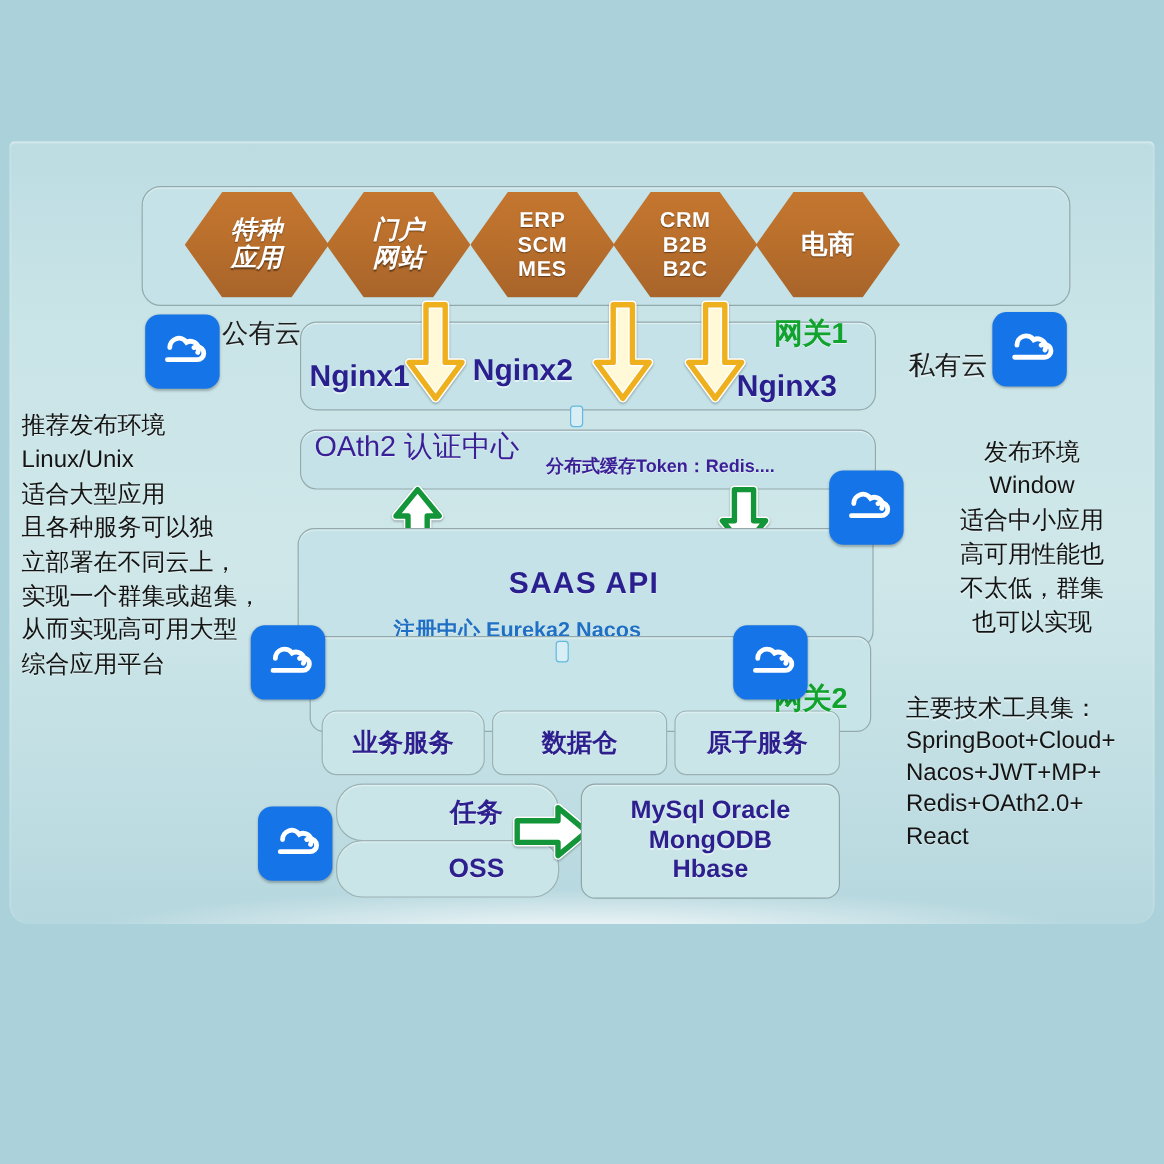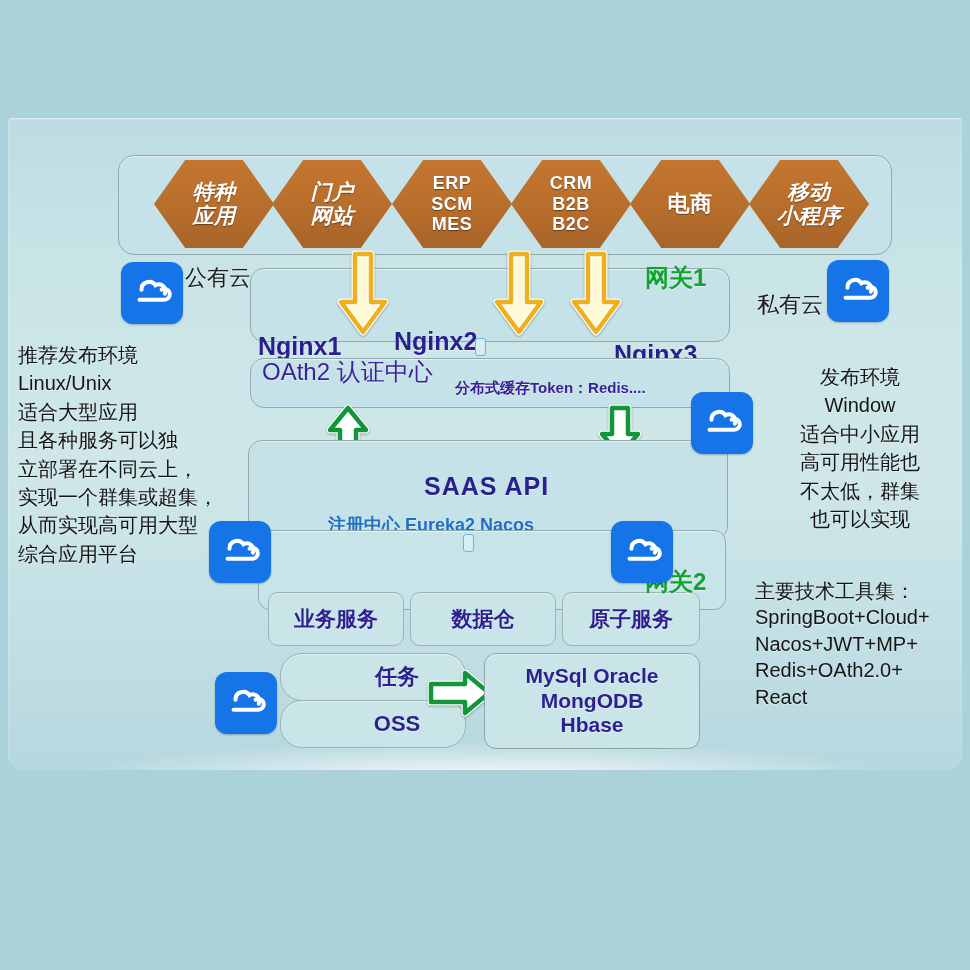--- a/index.html
+++ b/index.html
@@ -53,21 +53,20 @@
   }
   .hex.cn span{font-size:21px;line-height:1.12;font-style:italic;}
   .hex.en span{font-size:18px;line-height:1.16;}
   .hex.one span{font-size:22px;}
 
   
   #nginx-band{left:250px;top:268px;width:478px;height:72px;}
   .nginx-label{
     position:absolute;font-weight:700;font-size:25px;color:#2a1f8f;
     text-shadow:0 1px 0 rgba(255,255,255,.55);
-    margin-top:32px;
   }
   #nginx1{left:258px;top:300px;}
   #nginx2{left:394px;top:295px;}
   #nginx3{left:614px;top:308px;}
   #gw1{
     position:absolute;left:645px;top:262px;font-size:24px;font-weight:700;
     color:#11a32e;text-shadow:0 1px 0 rgba(255,255,255,.6);
   }
   #gw2{
     position:absolute;left:645px;top:566px;font-size:24px;font-weight:700;
@@ -100,21 +99,21 @@
   #svc-band{left:258px;top:530px;width:466px;height:78px;border-radius:12px;}
 
   .svcbox{
     position:absolute;top:592px;height:52px;
     background:#c9e5e8;border:1.5px solid #9cb2b4;border-radius:10px;
     display:flex;align-items:center;justify-content:center;
     box-shadow:0 1px 1px rgba(255,255,255,.5) inset;
   }
   .svcbox span{font-size:21px;font-weight:700;color:#2d1f8e;
     text-shadow:0 1px 0 rgba(255,255,255,.5);}
-  #svc0{left:268px;width:134px;}
+  #svc0{left:268px;width:134px;border-radius:13px;}
   #svc1{left:410px;width:144px;}
   #svc2{left:562px;width:136px;}
 
   
   .taskbox{
     position:absolute;left:280px;width:136px;height:46px;
     background:#c9e5e8;border:1.5px solid #9cb2b4;border-radius:22px;
     display:flex;align-items:center;justify-content:center;
     box-shadow:0 1px 1px rgba(255,255,255,.5) inset;
     padding-left:48px;
@@ -204,26 +203,20 @@
   <div class="hexwrap" style="left:511px">
     <div class="hex en">
       <span>CRM
 B2B
 B2C</span>
     </div>
   </div>
   <div class="hexwrap" style="left:630px">
     <div class="hex one">
       <span>电商</span>
-    </div>
-  </div>
-  <div class="hexwrap" style="left:749px">
-    <div class="hex cn">
-      <span>移动
-小程序</span>
     </div>
   </div>
 
   <div class="cloud" id="cloud-tl">
     <svg viewBox="0 0 48 48">
       <path d="M13 20.5a8 8 0 0 1 14.6-4.6A7 7 0 0 1 38 22a6.2 6.2 0 0 1-.6 2.7" fill="none" stroke="#fff" stroke-width="4.2" stroke-linecap="round"></path>
       <path d="M11 31h26a5.6 5.6 0 0 0 0-11.2c-1 0-2 .25-2.9.7" fill="none" stroke="#fff" stroke-width="4.2" stroke-linecap="round"></path>
     </svg>
   </div>
   <div class="cloudlabel" id="lbl-public">公有云</div>

